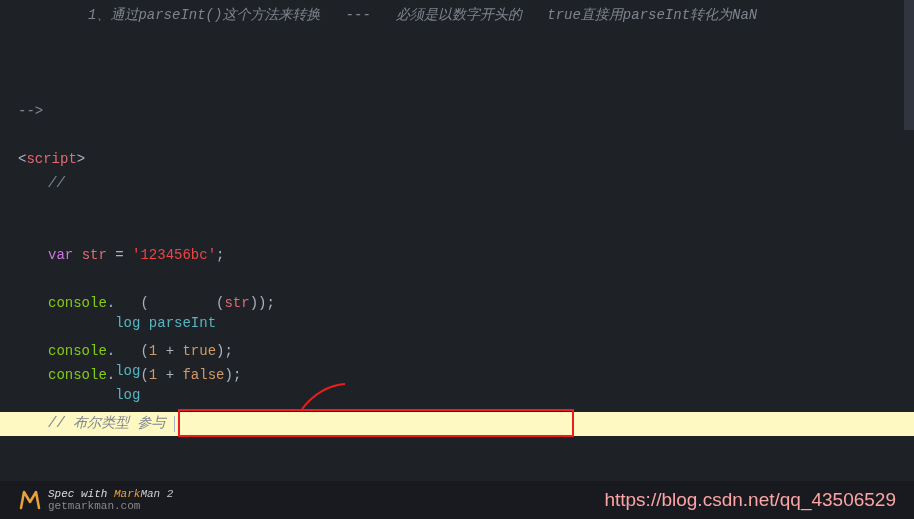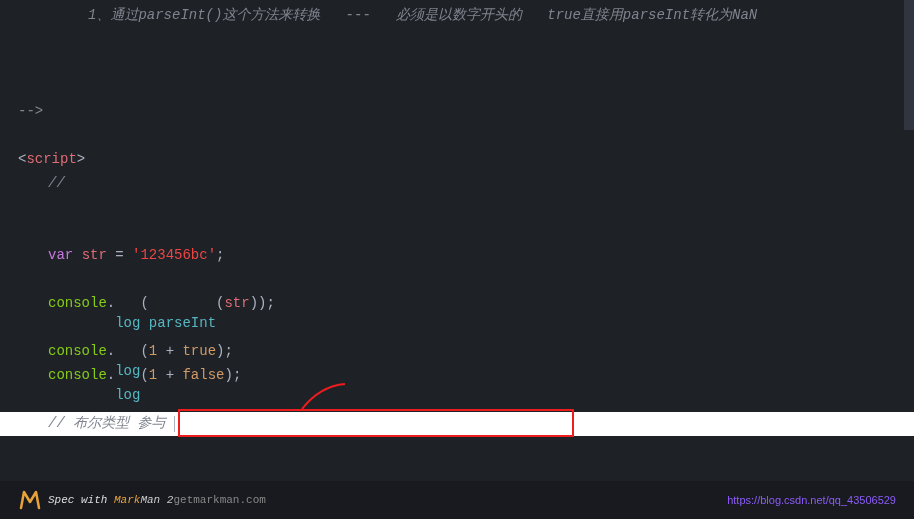--- a/index.html
+++ b/index.html
@@ -62,21 +62,21 @@
     .object {
       color: #84cc16;
     }
     .punct {
       color: #abb2bf;
     }
     .white {
       color: #abb2bf;
     }
     .selected-line {
-      background-color: #ffffff;
+      background-color: #fef9c3;
       position: relative;
     }
     .red-box {
       position: absolute;
       border: 2px solid #ee1d1d;
       left: 178px;
       top: 409px;
       width: 396px;
       height: 28px;
       pointer-events: none;
@@ -103,21 +103,21 @@
       display: flex;
       align-items: center;
       gap: 6px;
     }
     .markman-icon {
       width: 24px;
       height: 24px;
     }
     .footer-text {
       display: flex;
-      flex-direction: row;
+      flex-direction: column;
       line-height: 1.1;
     }
     .footer-title {
       font-size: 11px;
       font-style: italic;
       color: #cccccc;
     }
     .footer-title .spec {
       color: #dddddd;
     }
@@ -125,22 +125,22 @@
       color: #e8a23a;
     }
     .footer-title .man {
       color: #cccccc;
     }
     .footer-sub {
       font-size: 11px;
       color: #888888;
     }
     .footer-right {
-      font-size: 11px;
-      color: #8b5cf6;
+      font-size: 19px;
+      color: #fca5a5;
       font-family: Arial, sans-serif;
     }
     .cursor {
       display: inline-block;
       width: 1px;
       height: 16px;
       background-color: #abb2bf;
       vertical-align: middle;
     }
     .scrollbar {

